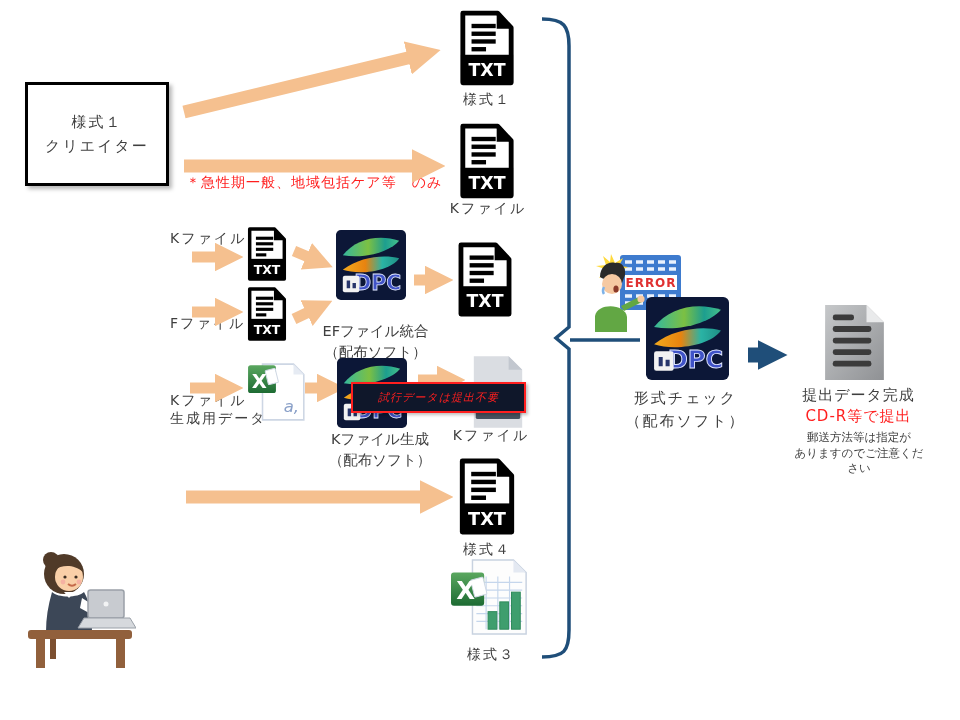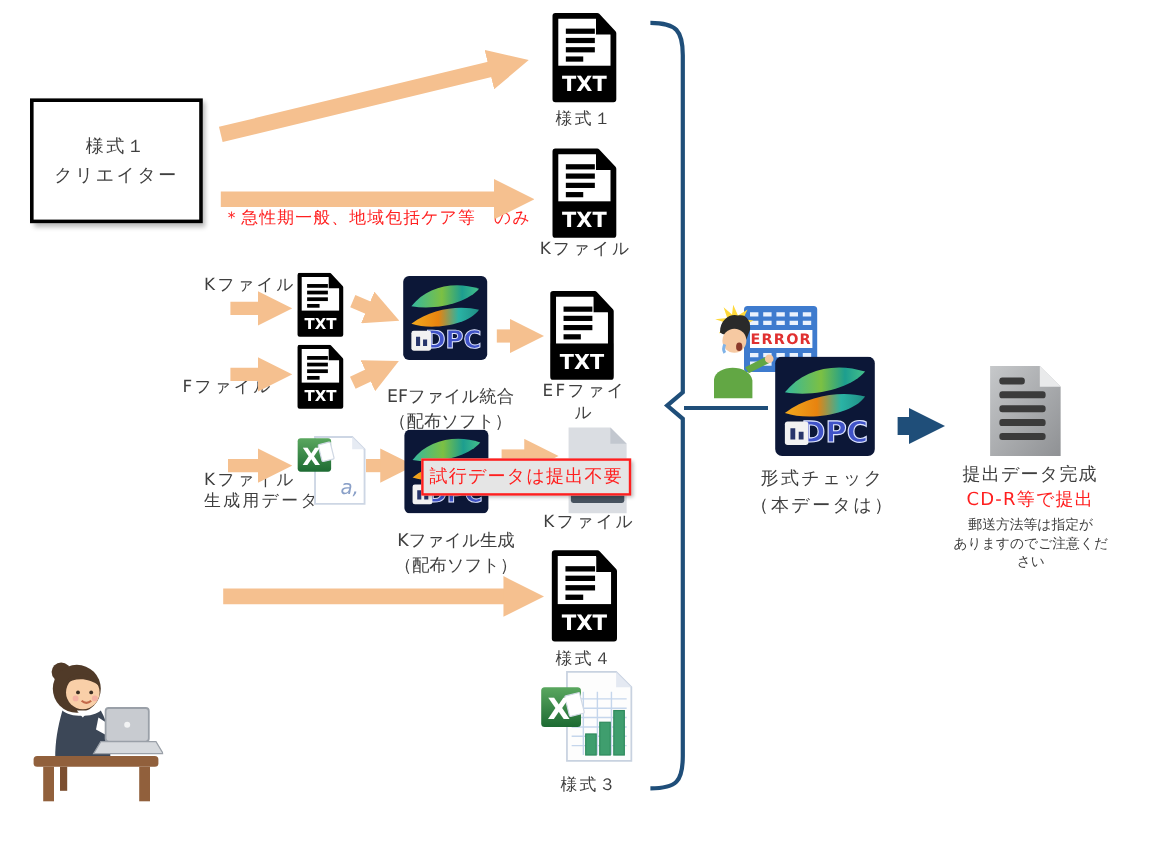--- a/index.html
+++ b/index.html
@@ -6,23 +6,23 @@
   #canvas{position:relative;width:960px;height:720px;background:#fff;overflow:hidden;
           font-family:"DejaVu Sans",sans-serif;color:var(--text,#3f3f3f);}
   .abs{position:absolute;}
   .lbl{position:absolute;white-space:pre-line;font-size:14px;line-height:1.32;color:var(--text,#3f3f3f);}
   .ctr{text-align:center;}
   .ls{letter-spacing:2px;}
   .red{color:var(--red,#ff1f1f);}
   .box{position:absolute;border:3px solid #000;background:#fff;display:flex;align-items:center;justify-content:center;
        text-align:center;white-space:pre-line;font-size:15px;line-height:1.6;letter-spacing:2px;
        box-shadow:3px 3px 4px rgba(0,0,0,0.28);}
-  .rednote{position:absolute;border:2px solid var(--red,#e02020);background:#e5e5e5;color:var(--red,#e02020);
-       display:flex;align-items:center;justify-content:center;font-size:15px;letter-spacing:1px;
-       box-shadow:2px 2px 3px rgba(0,0,0,0.25);z-index:6;}
+  .rednote{position:absolute;border:2px solid var(--red,#e02020);background:#0f172a;color:var(--red,#e02020);
+       display:flex;align-items:center;justify-content:center;font-size:11px;letter-spacing:1px;
+       box-shadow:2px 2px 3px rgba(0,0,0,0.25);z-index:6;font-style:italic;}
   .oar{stroke:var(--orange,#F5C08F);}
   .bar{stroke:var(--blue,#1F4E79);}
   .fOr{fill:var(--orange,#F5C08F);}
   .fBl{fill:var(--blue,#1F4E79);}
   .brace{stroke:var(--blue,#1F4E79);stroke-width:3.5;fill:none;}
   svg text{font-family:"DejaVu Sans",sans-serif;}
 </style>
 </head>
 <body>
 
@@ -244,33 +244,32 @@
     </svg>
   <svg class="abs" style="left:26px;top:546px;z-index:2" width="110" height="122">
       <use href="#sym-woman"></use>
     </svg>
 
   <div class="rednote" style="left:351px;top:382px;width:171px;height:27px">試行データは提出不要</div>
 
   <div class="lbl ctr ls" style="left:452px;top:90px;width:70px">様式１</div>
   <div class="lbl ctr ls" style="left:446px;top:199px;width:84px">Kファイル</div>
   <div class="lbl ls" style="left:170px;top:229px">Kファイル</div>
-  <div class="lbl ls" style="left:152px;top:314px">Fファイル</div>
+  <div class="lbl ls" style="left:170px;top:314px">Fファイル</div>
   <div class="lbl ctr" style="left:303px;top:321px;width:145px;font-size:14.5px;line-height:1.45">EFファイル統合
 （配布ソフト）</div>
-  <div class="lbl ctr ls" style="left:444px;top:317px;width:86px">EFファイル</div>
   <div class="lbl ls" style="left:170px;top:391px">Kファイル
 生成用データ</div>
-  <div class="lbl ctr" style="left:305px;top:441px;width:150px;font-size:14.5px;line-height:1.45">Kファイル生成
+  <div class="lbl ctr" style="left:305px;top:429px;width:150px;font-size:14.5px;line-height:1.45">Kファイル生成
 （配布ソフト）</div>
   <div class="lbl ctr ls" style="left:448px;top:426px;width:86px">Kファイル</div>
   <div class="lbl ctr ls" style="left:452px;top:540px;width:70px">様式４</div>
   <div class="lbl ctr ls" style="left:448px;top:645px;width:86px">様式３</div>
   <div class="lbl ctr" style="left:608px;top:387px;width:155px;font-size:15px;line-height:1.5;letter-spacing:2px">形式チェック
-（本データは）</div>
+（配布ソフト）</div>
 
   <div class="lbl ctr" style="left:786px;top:386px;width:145px;font-size:15px;letter-spacing:1px">提出データ完成</div>
   <div class="lbl ctr red" style="left:786px;top:407px;width:145px;font-size:15px;letter-spacing:1px">CD-R等で提出</div>
   <div class="lbl red" style="left:186px;top:173px;font-size:14px;letter-spacing:1px">＊急性期一般、地域包括ケア等　のみ</div>
 
   <div class="lbl ctr" style="left:788px;top:430px;width:142px;font-size:11.5px;line-height:1.35">郵送方法等は指定が
 ありますのでご注意くだ
 さい</div>
 
 

